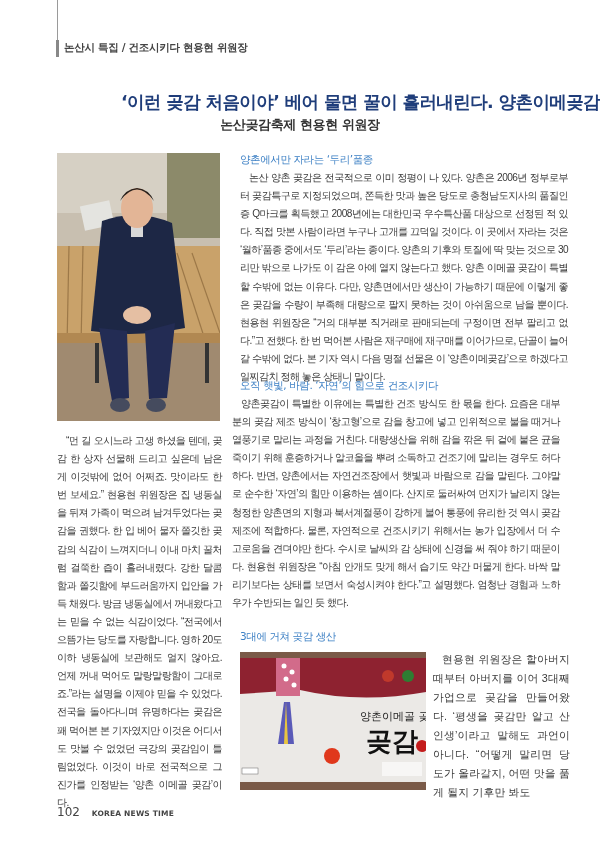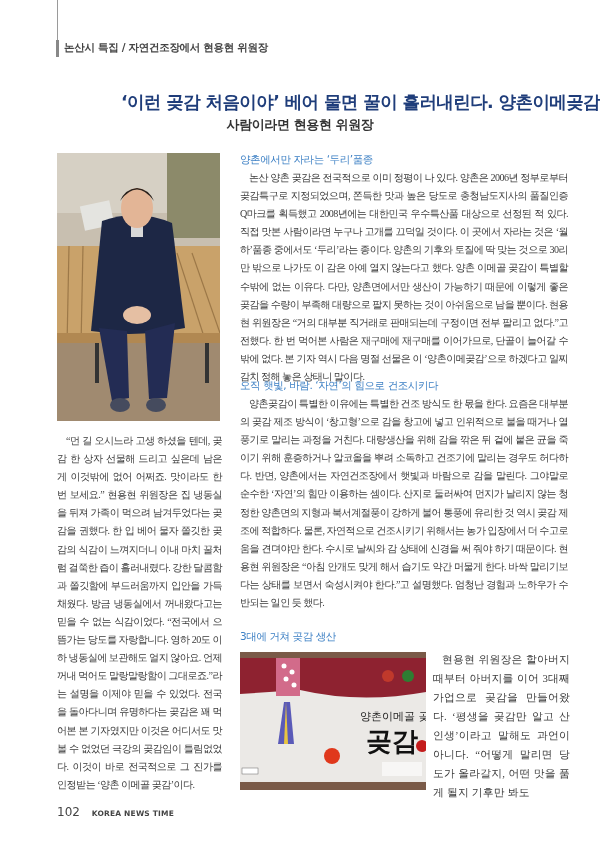--- a/index.html
+++ b/index.html
@@ -22,41 +22,41 @@
   }
   .photo-person {
     position:absolute; left:57px; top:153px; width:163px; height:268px; overflow:hidden;
     background:linear-gradient(180deg,#c9bfae 0%,#b9a98f 40%,#a88e6b 100%);
   }
   .photo-box {
     position:absolute; left:240px; top:652px; width:186px; height:138px; overflow:hidden;
     background:#8a6e5c;
   }
   .col-text {
-    position:absolute; font-family:Liberation Serif, serif;
+    position:absolute; font-family:Liberation Sans, sans-serif;
     font-size:10.1px; line-height:18.1px; color:#3a3a3a; letter-spacing:-0.55px; text-align:justify;
   }
   .col-text p { margin:0; text-indent:9px; }
   .sec-head {
     position:absolute; font-size:10.5px; color:#3b7fc4; letter-spacing:-0.4px;text-align:center;
   }
   .footer {
     position:absolute; left:57px; top:805px; font-size:12px; color:#444;
   }
   .footer .brand { font-size:7.5px; font-weight:bold; letter-spacing:0.2px; margin-left:8px; }
 </style>
 </head>
 <body>
 
 <div class="vline"></div>
 <div class="vbar"></div>
-<div class="section-label">논산시 특집 / 자연건조장에서 현용현 위원장</div>
+<div class="section-label">논산시 특집 / 건조시키다 현용현 위원장</div>
 
 <div class="title">‘이런 곶감 처음이야’ 베어 물면 꿀이 흘러내린다. 양촌이메곶감</div>
-<div class="subtitle">사람이라면 현용현 위원장</div>
+<div class="subtitle">논산곶감축제 현용현 위원장</div>
 
 <div class="photo-person">
   <svg width="163" height="268" viewBox="0 0 163 268">
     <rect x="0" y="0" width="163" height="268" fill="#c8bfb0"></rect>
     <rect x="0" y="0" width="163" height="60" fill="#d6d0c4"></rect>
     <rect x="110" y="0" width="53" height="85" fill="#8c8a6a"></rect>
     <rect x="25" y="50" width="30" height="25" fill="#e4e4e0" transform="rotate(-12 40 62)"></rect>
     <rect x="0" y="93" width="163" height="100" fill="#c9a26a"></rect>
     <g stroke="#9c7848" stroke-width="1.2">
       <line x1="12" y1="93" x2="10" y2="193"></line>
@@ -83,21 +83,21 @@
 <div class="col-text" style="left:57px; top:432px; width:165px;">
   <p>“먼 길 오시느라 고생 하셨을 텐데, 곶감 한 상자 선물해 드리고 싶은데 남은 게 이것밖에 없어 어쩌죠. 맛이라도 한 번 보세요.” 현용현 위원장은 집 냉동실을 뒤져 가족이 먹으려 남겨두었다는 곶감을 권했다. 한 입 베어 물자 쫄깃한 곶감의 식감이 느껴지더니 이내 마치 꿀처럼 걸쭉한 즙이 흘러내렸다. 강한 달콤함과 쫄깃함에 부드러움까지 입안을 가득 채웠다. 방금 냉동실에서 꺼내왔다고는 믿을 수 없는 식감이었다. “전국에서 으뜸가는 당도를 자랑합니다. 영하 20도 이하 냉동실에 보관해도 얼지 않아요. 언제 꺼내 먹어도 말랑말랑함이 그대로죠.”라는 설명을 이제야 믿을 수 있었다. 전국을 돌아다니며 유명하다는 곶감은 꽤 먹어본 본 기자였지만 이것은 어디서도 맛볼 수 없었던 극강의 곶감임이 틀림없었다. 이것이 바로 전국적으로 그 진가를 인정받는 ‘양촌 이메골 곶감’이다.</p>
 </div>
 
 <div class="sec-head" style="left:240px; top:153px;">양촌에서만 자라는 ‘두리’품종</div>
 <div class="col-text" style="left:240px; top:169px; width:328px;">
   <p>논산 양촌 곶감은 전국적으로 이미 정평이 나 있다. 양촌은 2006년 정부로부터 곶감특구로 지정되었으며, 쫀득한 맛과 높은 당도로 충청남도지사의 품질인증 Q마크를 획득했고 2008년에는 대한민국 우수특산품 대상으로 선정된 적 있다. 직접 맛본 사람이라면 누구나 고개를 끄덕일 것이다. 이 곳에서 자라는 것은 ‘월하’품종 중에서도 ‘두리’라는 종이다. 양촌의 기후와 토질에 딱 맞는 것으로 30리만 밖으로 나가도 이 감은 아예 열지 않는다고 했다. 양촌 이메골 곶감이 특별할 수밖에 없는 이유다. 다만, 양촌면에서만 생산이 가능하기 때문에 이렇게 좋은 곶감을 수량이 부족해 대량으로 팔지 못하는 것이 아쉬움으로 남을 뿐이다. 현용현 위원장은 “거의 대부분 직거래로 판매되는데 구정이면 전부 팔리고 없다.”고 전했다. 한 번 먹어본 사람은 재구매에 재구매를 이어가므로, 단골이 늘어갈 수밖에 없다. 본 기자 역시 다음 명절 선물은 이 ‘양촌이메곶감’으로 하겠다고 일찌감치 정해 놓은 상태니 말이다.</p>
 </div>
 
 <div class="sec-head" style="left:240px; top:379px;">오직 햇빛, 바람. ‘자연’의 힘으로 건조시키다</div>
-<div class="col-text" style="left:240px; top:395px; width:328px;">
+<div class="col-text" style="left:232px; top:395px; width:328px;">
   <p>양촌곶감이 특별한 이유에는 특별한 건조 방식도 한 몫을 한다. 요즘은 대부분의 곶감 제조 방식이 ‘창고형’으로 감을 창고에 넣고 인위적으로 불을 때거나 열풍기로 말리는 과정을 거친다. 대량생산을 위해 감을 깎은 뒤 겉에 붙은 균을 죽이기 위해 훈증하거나 알코올을 뿌려 소독하고 건조기에 말리는 경우도 허다하다. 반면, 양촌에서는 자연건조장에서 햇빛과 바람으로 감을 말린다. 그야말로 순수한 ‘자연’의 힘만 이용하는 셈이다. 산지로 둘러싸여 먼지가 날리지 않는 청정한 양촌면의 지형과 북서계절풍이 강하게 불어 통풍에 유리한 것 역시 곶감 제조에 적합하다. 물론, 자연적으로 건조시키기 위해서는 농가 입장에서 더 수고로움을 견뎌야만 한다. 수시로 날씨와 감 상태에 신경을 써 줘야 하기 때문이다. 현용현 위원장은 “아침 안개도 맞게 해서 습기도 약간 머물게 한다. 바싹 말리기보다는 상태를 보면서 숙성시켜야 한다.”고 설명했다. 엄청난 경험과 노하우가 수반되는 일인 듯 했다.</p>
 </div>
 
 <div class="sec-head" style="left:240px; top:630px;">3대에 거쳐 곶감 생산</div>
 
 <div class="photo-box">
   <svg width="186" height="138" viewBox="0 0 186 138">
     <rect width="186" height="138" fill="#7a5a48"></rect>
     <rect x="0" y="6" width="186" height="124" fill="#ebe9e6"></rect>
     <path d="M0 6 L186 6 L186 40 Q120 52 60 38 L0 42 Z" fill="#8e2230"></path>

